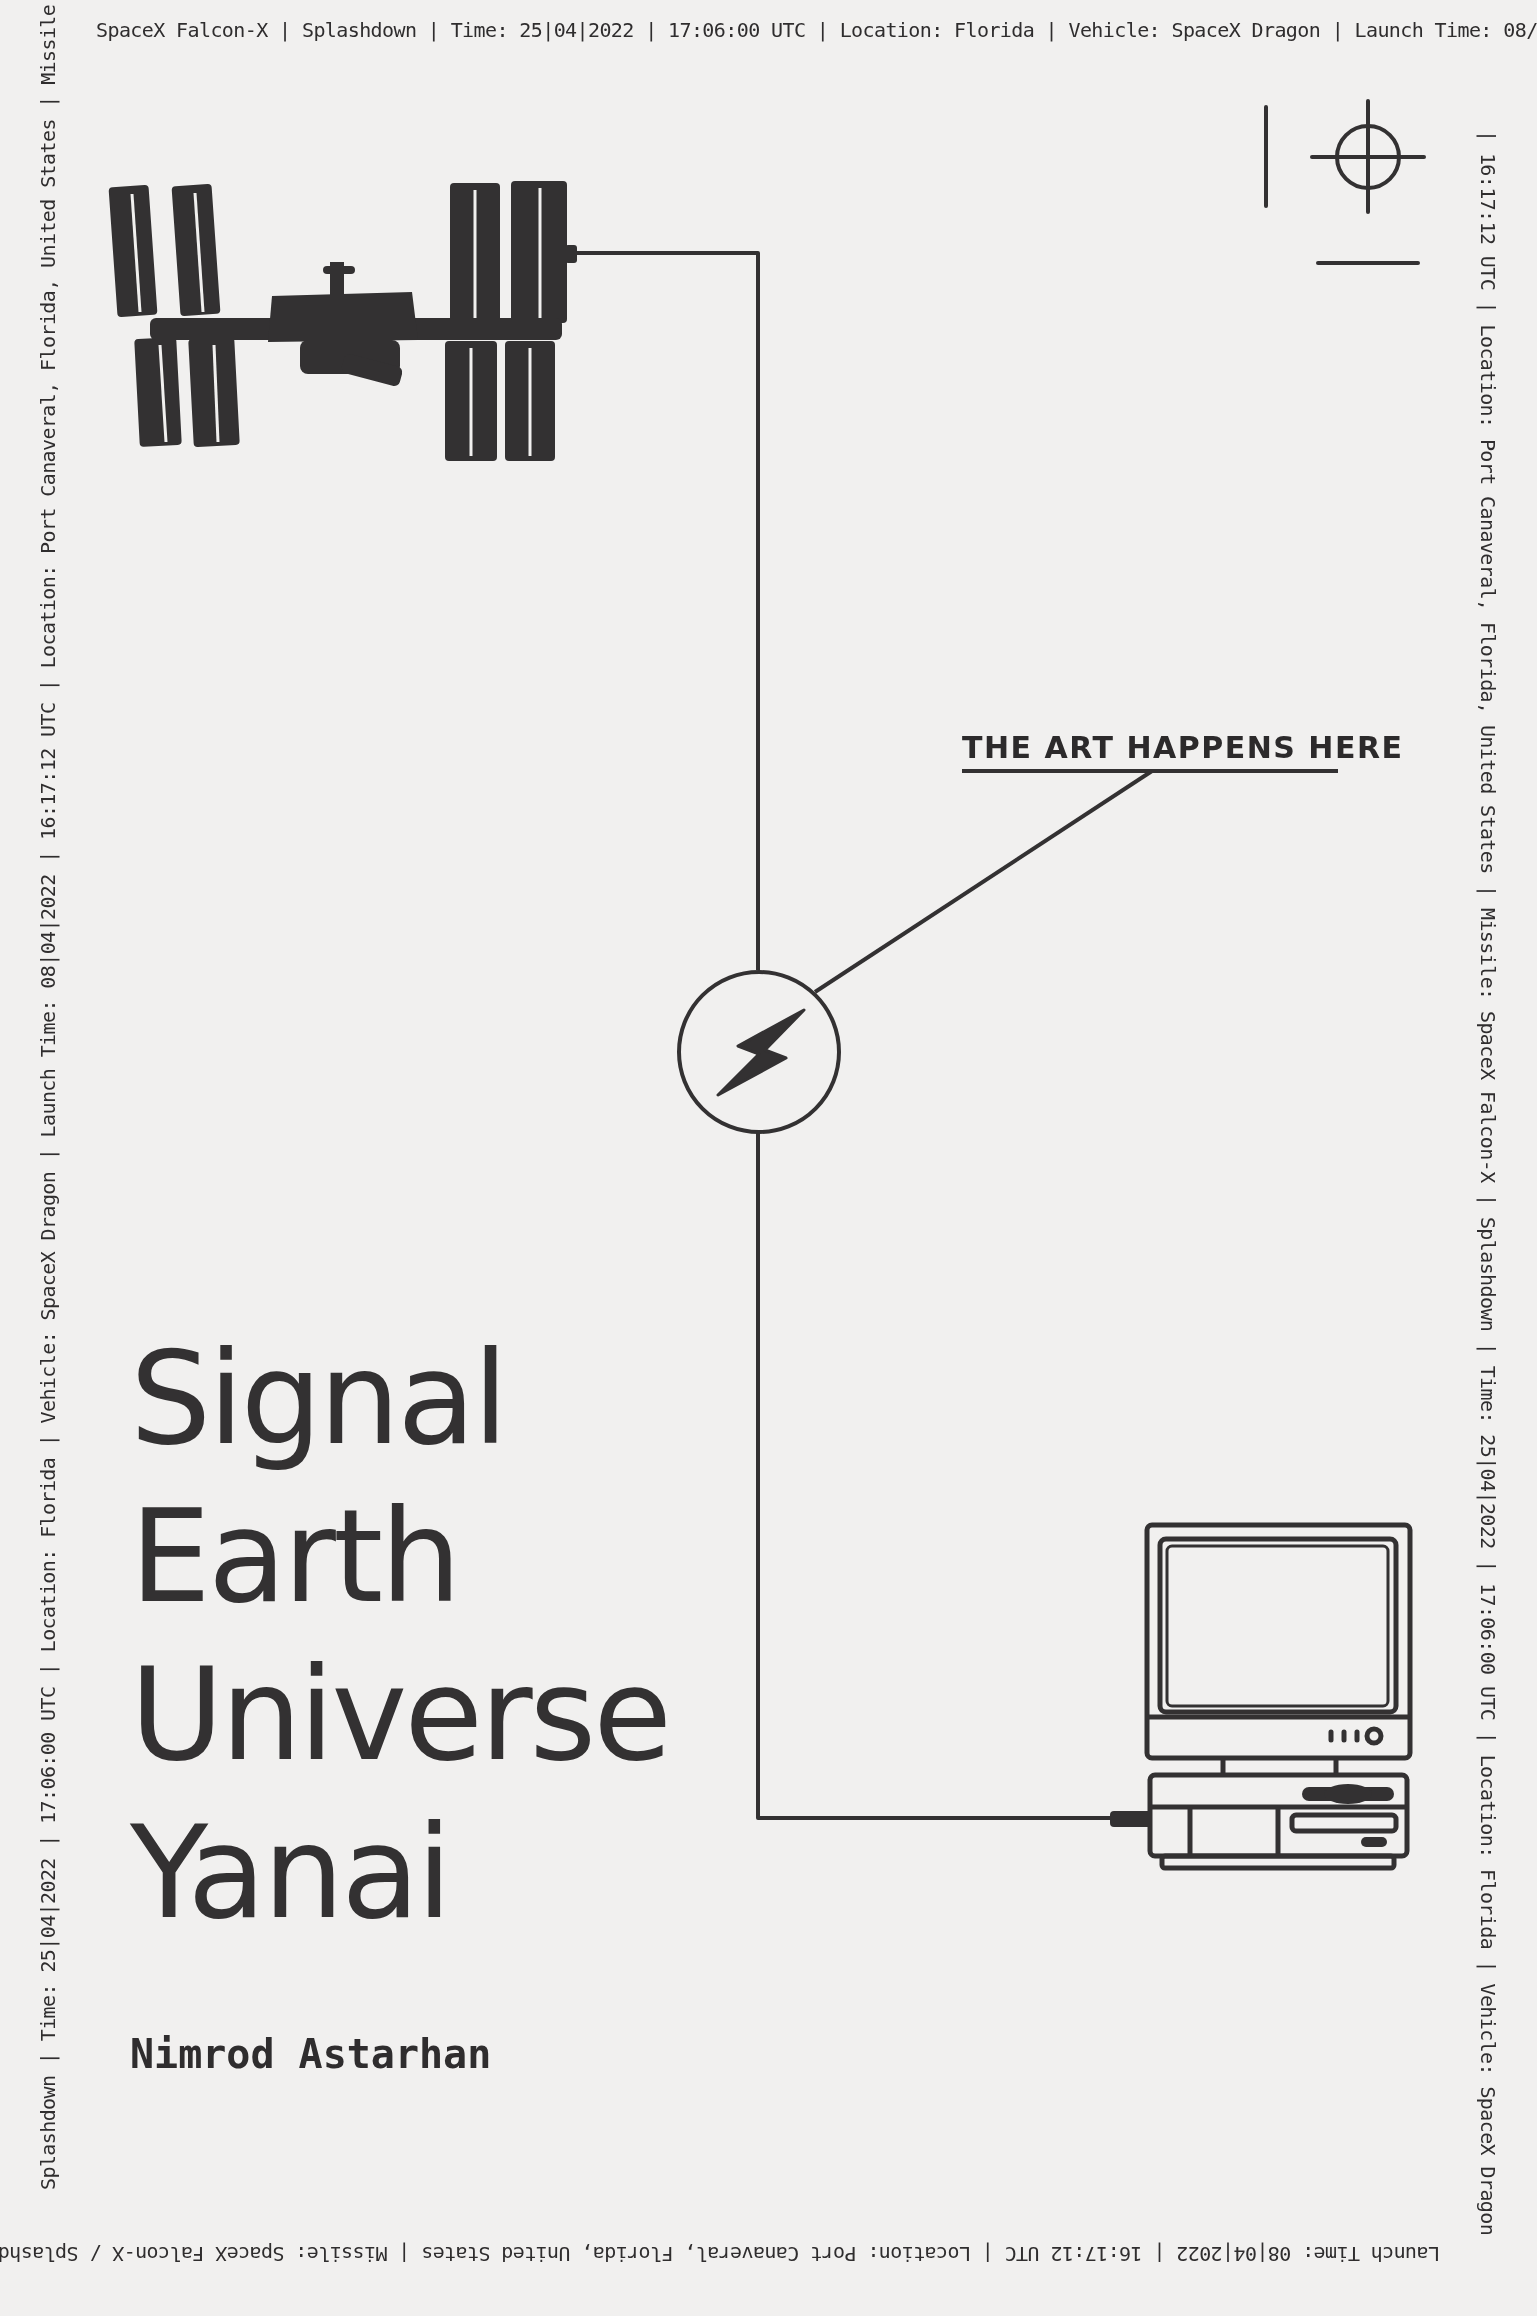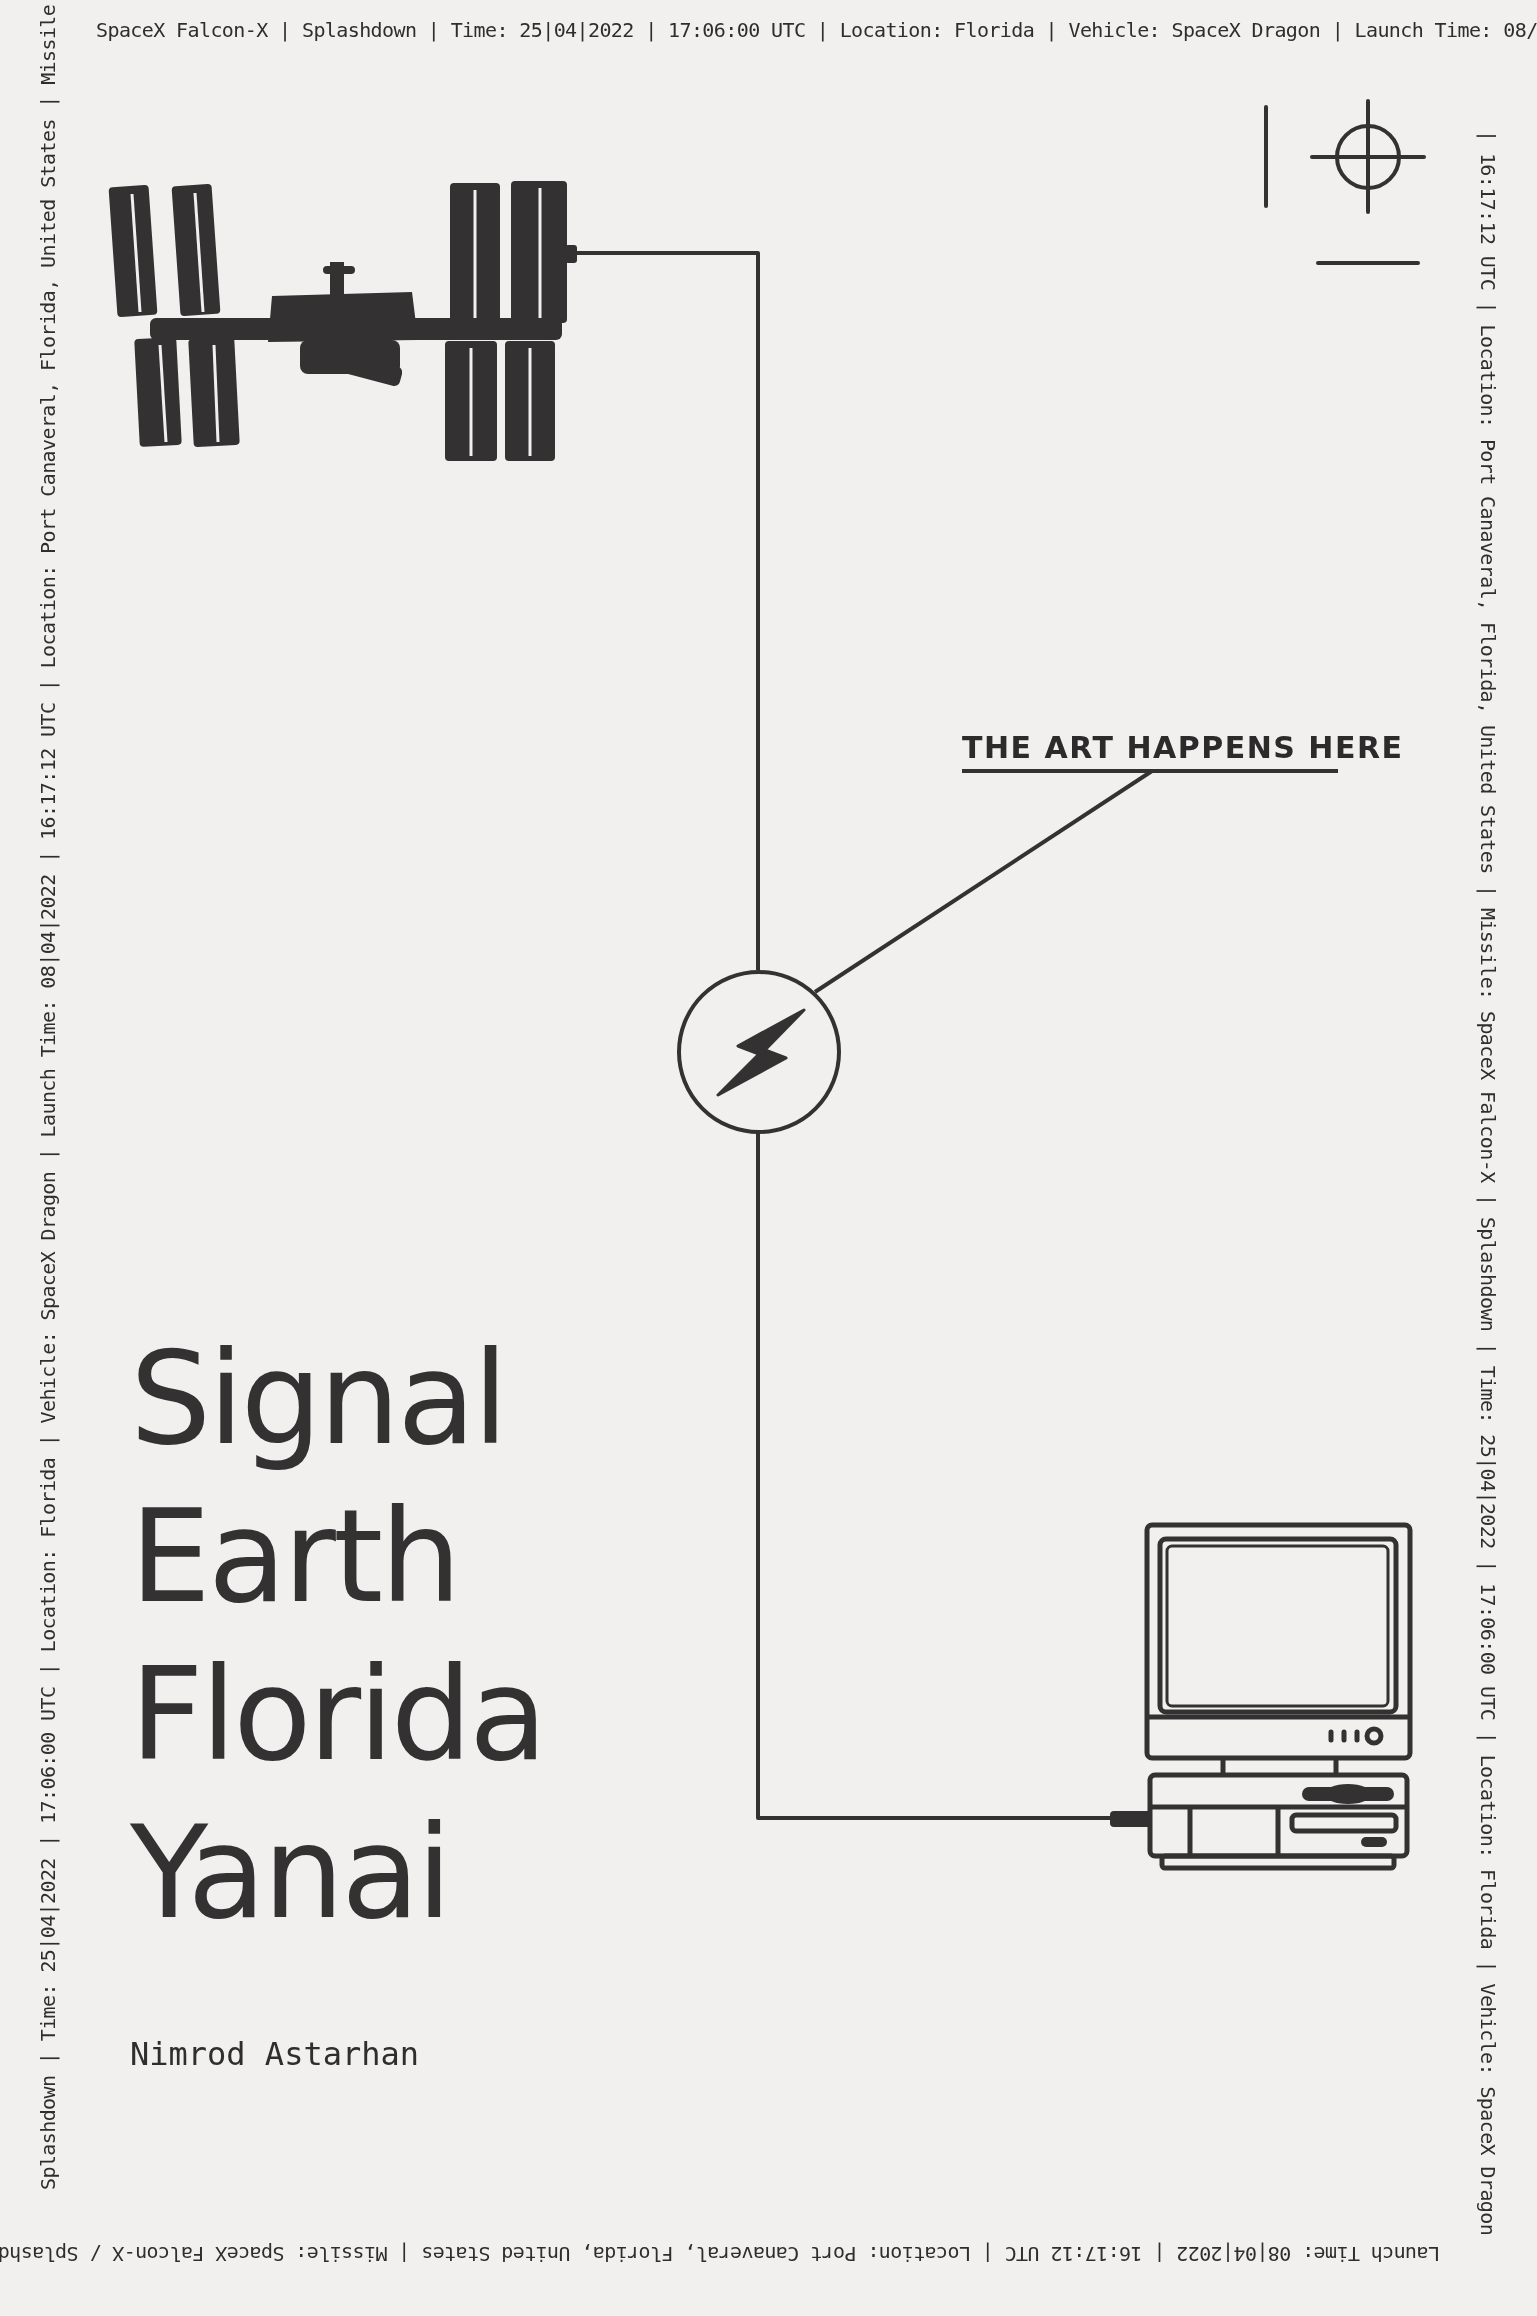--- a/index.html
+++ b/index.html
@@ -38,21 +38,21 @@
     .headline {
       position: absolute; left: 130px; top: 1320px;
       font-family: "DejaVu Sans", "Liberation Sans", sans-serif;
       font-size: 128px; line-height: 158px; color: #333132;
       letter-spacing: -3px; font-weight: normal;
     }
     .headline div { height: 158px; }
     .authors {
       position: absolute; left: 130px; top: 2018px;
       font-family: "DejaVu Sans Mono", "Liberation Mono", monospace;
-      font-size: 32px; line-height: 72px; color: #2f2d2e; font-weight: normal;
+      font-size: 40px; line-height: 72px; color: #2f2d2e; font-weight: bold;
     }
     svg { position: absolute; left: 0; top: 0; }
   </style>
 </head>
 <body>
 
 <div class="poster">
 
   <div class="border-text bt-top">SpaceX Falcon-X | Splashdown | Time: 25|04|2022 | 17:06:00 UTC | Location: Florida | Vehicle: SpaceX Dragon | Launch Time:  08/04/2022</div>
   <div class="border-text bt-right">| 16:17:12 UTC | Location: Port Canaveral, Florida, United States | Missile: SpaceX Falcon-X | Splashdown | Time: 25|04|2022 | 17:06:00 UTC | Location: Florida | Vehicle: SpaceX Dragon</div>
@@ -149,21 +149,21 @@
       <rect x="1110" y="1811" width="42" height="16" rx="4"></rect>
     </g>
   </svg>
 
 
   <div class="callout">THE ART HAPPENS HERE</div>
 
   <div class="headline">
     <div>Signal</div>
     <div>Earth</div>
-    <div>Florida</div>
+    <div>Universe</div>
     <div>Yanai</div>
   </div>
 
   <div class="authors">
     <div>Nimrod Astarhan</div>
   </div>
 
 </div>
 
 </body></html>

